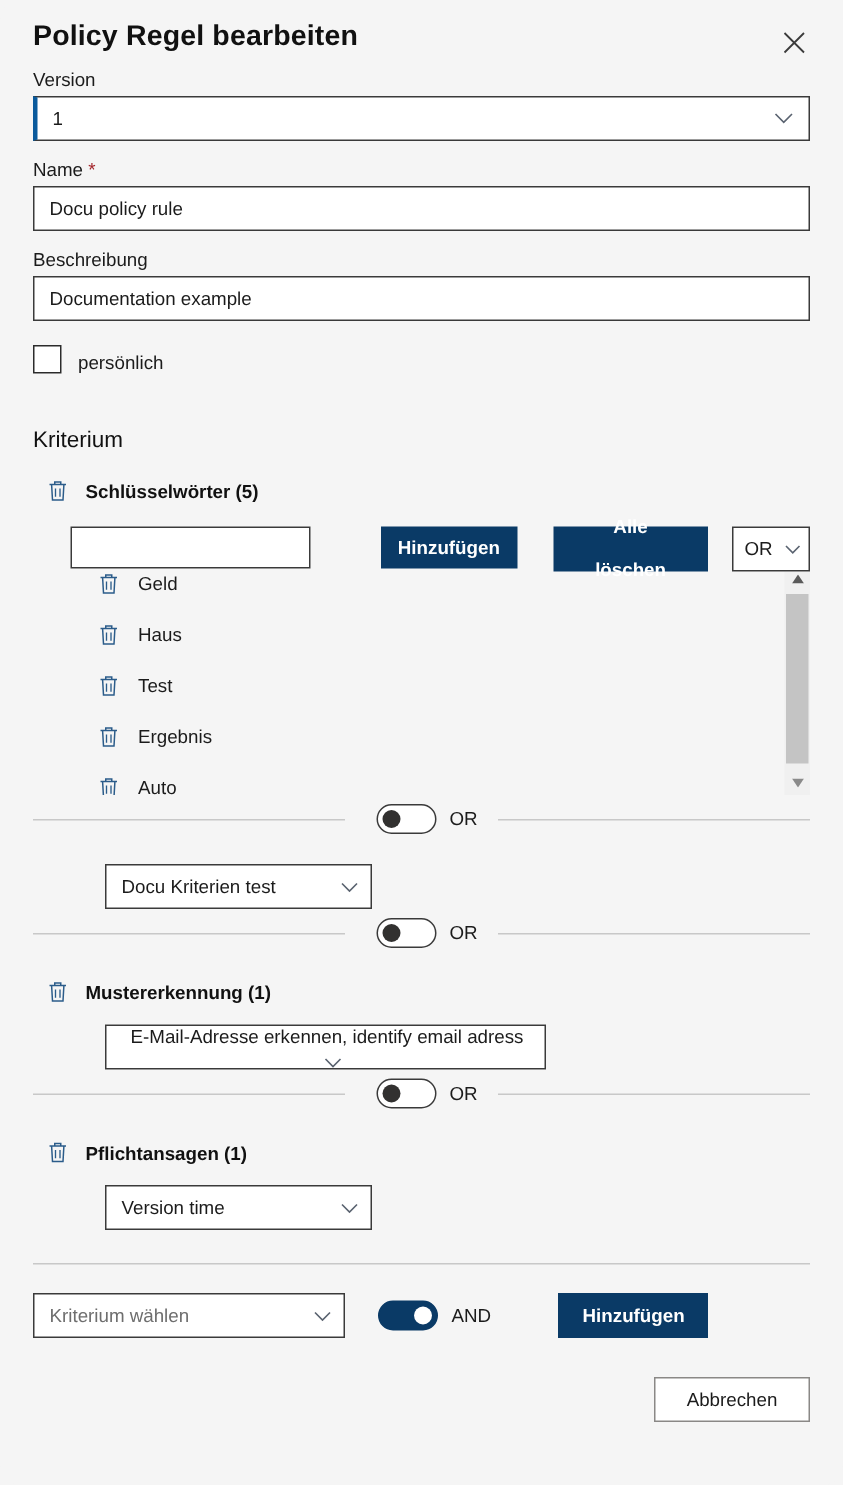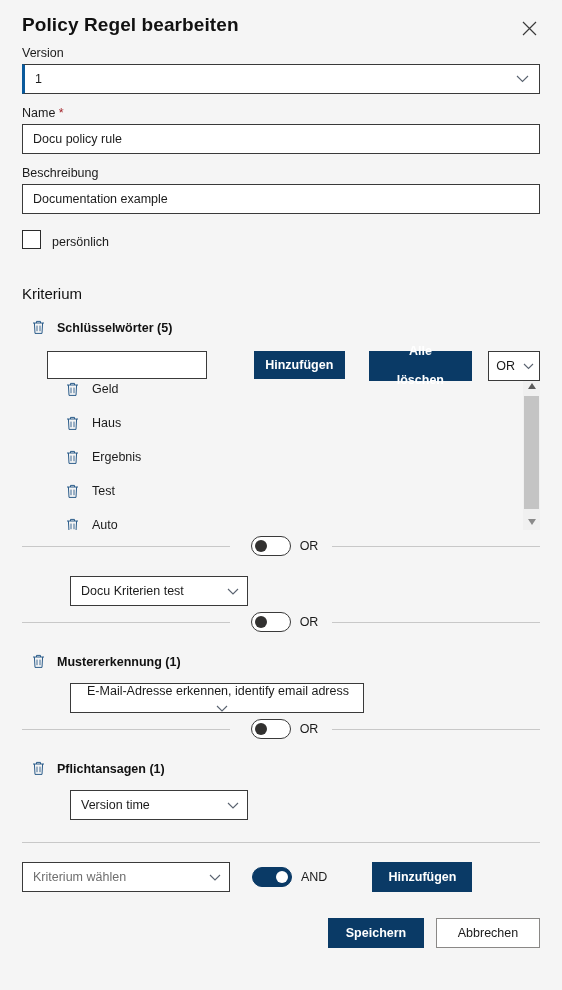--- a/index.html
+++ b/index.html
@@ -449,30 +449,30 @@
           </span>
           <span class="kw-name">Haus</span>
         </div>
         <div class="kw-item">
           <span class="trash-btn">
             <svg width="13" height="15" viewBox="0 0 13 15">
                 <path d="M1 3 h11 M4.5 3 v-1.6 h4 V3 M2.4 3 l.6 10.4 h7 L10.6 3" stroke="#2b5c8a" stroke-width="1" fill="none"></path>
                 <path d="M5 5.6 v5.6 M8 5.6 v5.6" stroke="#2b5c8a" stroke-width=".9" fill="none"></path>
               </svg>
           </span>
-          <span class="kw-name">Ergebnis</span>
+          <span class="kw-name">Test</span>
         </div>
         <div class="kw-item">
           <span class="trash-btn">
             <svg width="13" height="15" viewBox="0 0 13 15">
                 <path d="M1 3 h11 M4.5 3 v-1.6 h4 V3 M2.4 3 l.6 10.4 h7 L10.6 3" stroke="#2b5c8a" stroke-width="1" fill="none"></path>
                 <path d="M5 5.6 v5.6 M8 5.6 v5.6" stroke="#2b5c8a" stroke-width=".9" fill="none"></path>
               </svg>
           </span>
-          <span class="kw-name">Test</span>
+          <span class="kw-name">Ergebnis</span>
         </div>
         <div class="kw-item">
           <span class="trash-btn">
             <svg width="13" height="15" viewBox="0 0 13 15">
                 <path d="M1 3 h11 M4.5 3 v-1.6 h4 V3 M2.4 3 l.6 10.4 h7 L10.6 3" stroke="#2b5c8a" stroke-width="1" fill="none"></path>
                 <path d="M5 5.6 v5.6 M8 5.6 v5.6" stroke="#2b5c8a" stroke-width=".9" fill="none"></path>
               </svg>
           </span>
           <span class="kw-name">Auto</span>
         </div>
@@ -584,17 +584,16 @@
     <div class="foot-toggle-wrap">
       <div class="toggle on">
           <span class="knob"></span>
         </div>
       <span class="tog-text">AND</span>
     </div>
     <button class="btn-primary btn-add-crit">Hinzufügen</button>
   </div>
 
   <div class="action-row">
-    <button class="btn-primary btn-save">Speichern</button>
     <button class="btn-cancel">Abbrechen</button>
   </div>
 
 </div>
 
 </body></html>

